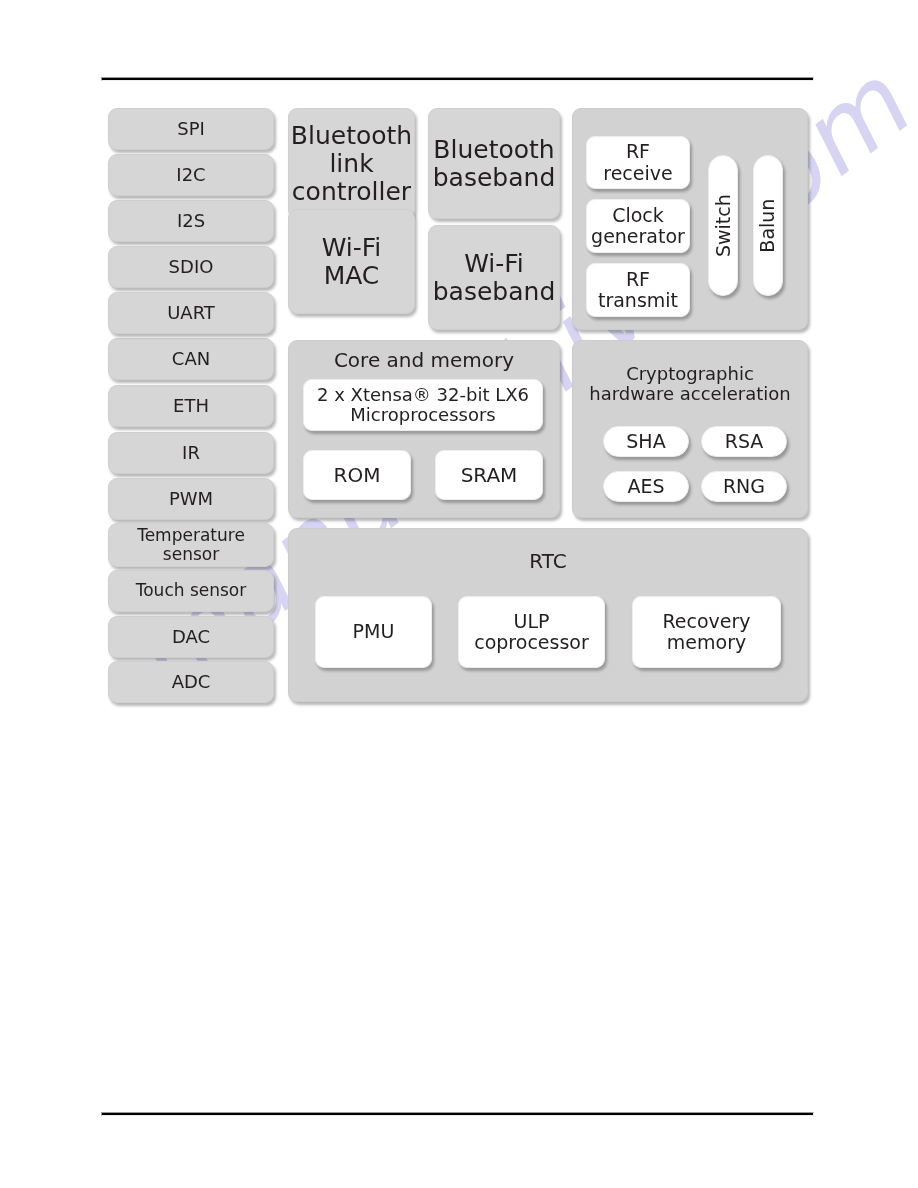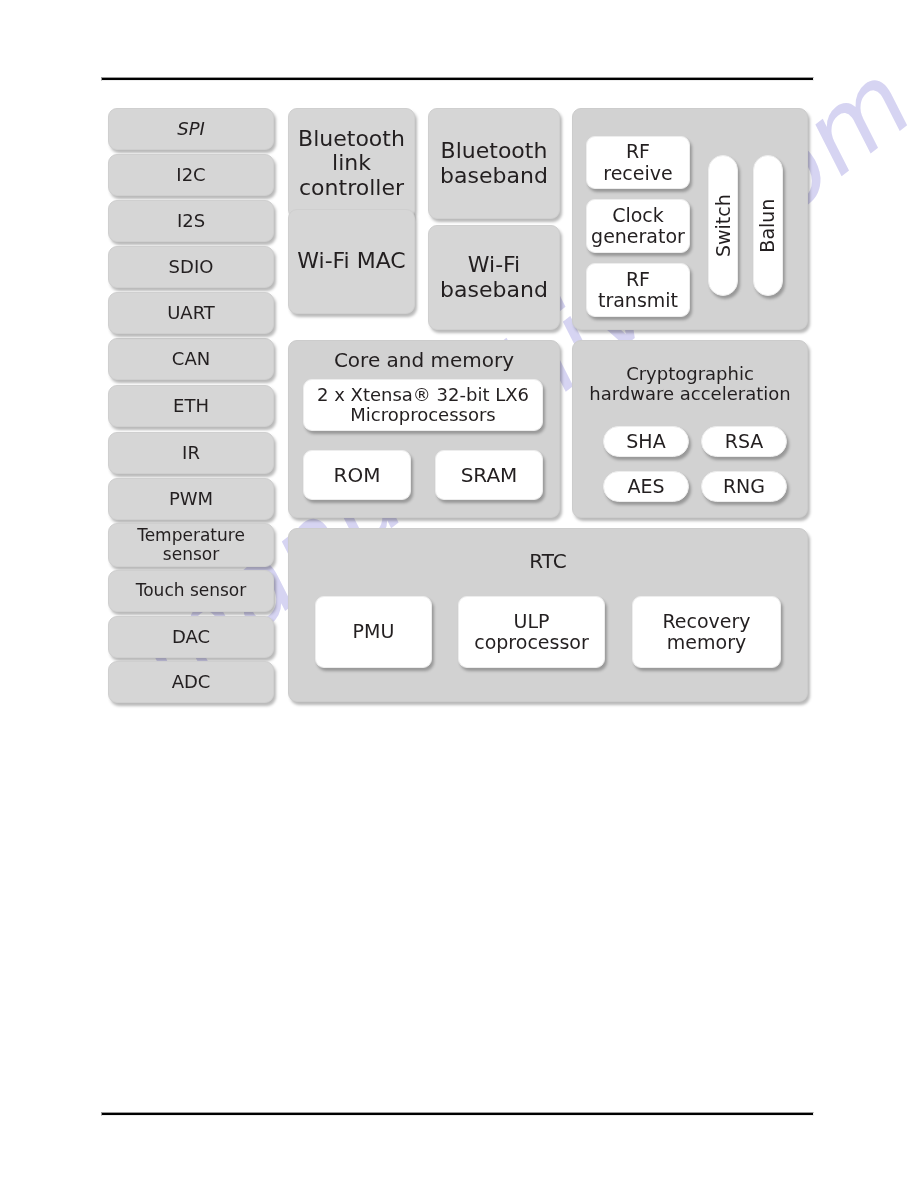--- a/index.html
+++ b/index.html
@@ -108,21 +108,21 @@
   }
 
   
   .periph {
     left: 108px;
     width: 166px;
     font-size: 18px;
   }
 
   
-  .radio-node { font-size: 22px; }
+  .radio-node { font-size: 25px; }
 
   
   .vert span {
     display: block;
     transform: rotate(-90deg);
     white-space: nowrap;
     font-size: 19px;
   }
 </style>
 </head>
@@ -130,21 +130,21 @@
 
 <div id="page">
 
   <hr class="page-rule rule-top">
   <hr class="page-rule rule-bottom">
 
   <div class="watermark">manualshive.com</div>
 
   <div class="diagram">
 
-    <div class="node gray periph" style="top:108px;height:42px;font-style:italic;">
+    <div class="node gray periph" style="top:108px;height:42px;">
         <span>SPI</span>
       </div>
     <div class="node gray periph" style="top:154px;height:42px;">
         <span>I2C</span>
       </div>
     <div class="node gray periph" style="top:200px;height:42px;text-align:right;">
         <span>I2S</span>
       </div>
     <div class="node gray periph" style="top:246px;height:42px;">
         <span>SDIO</span>

